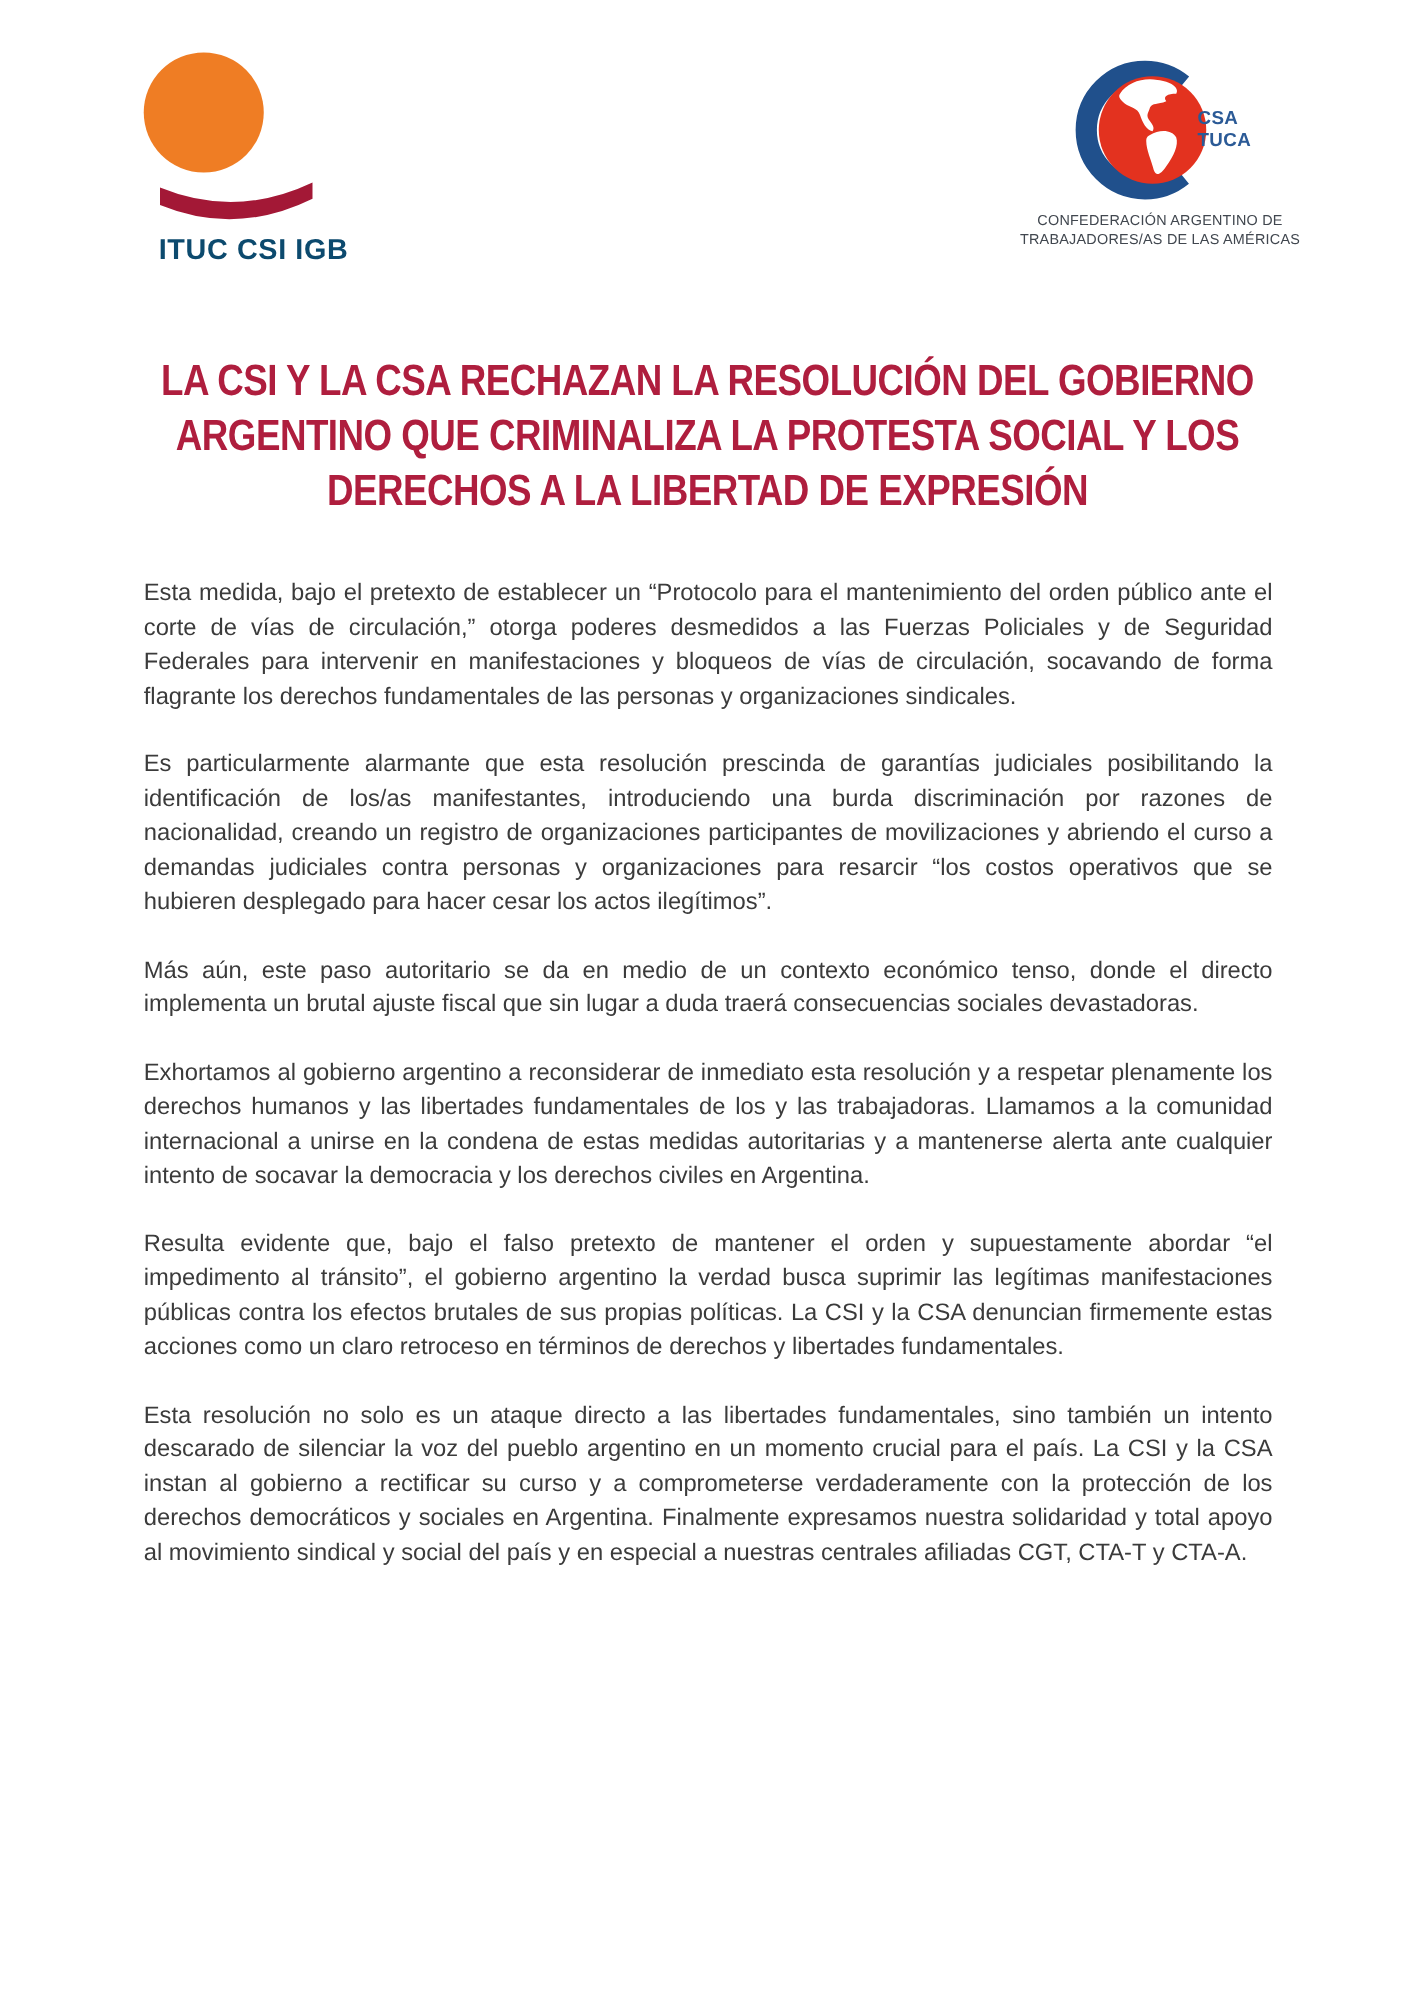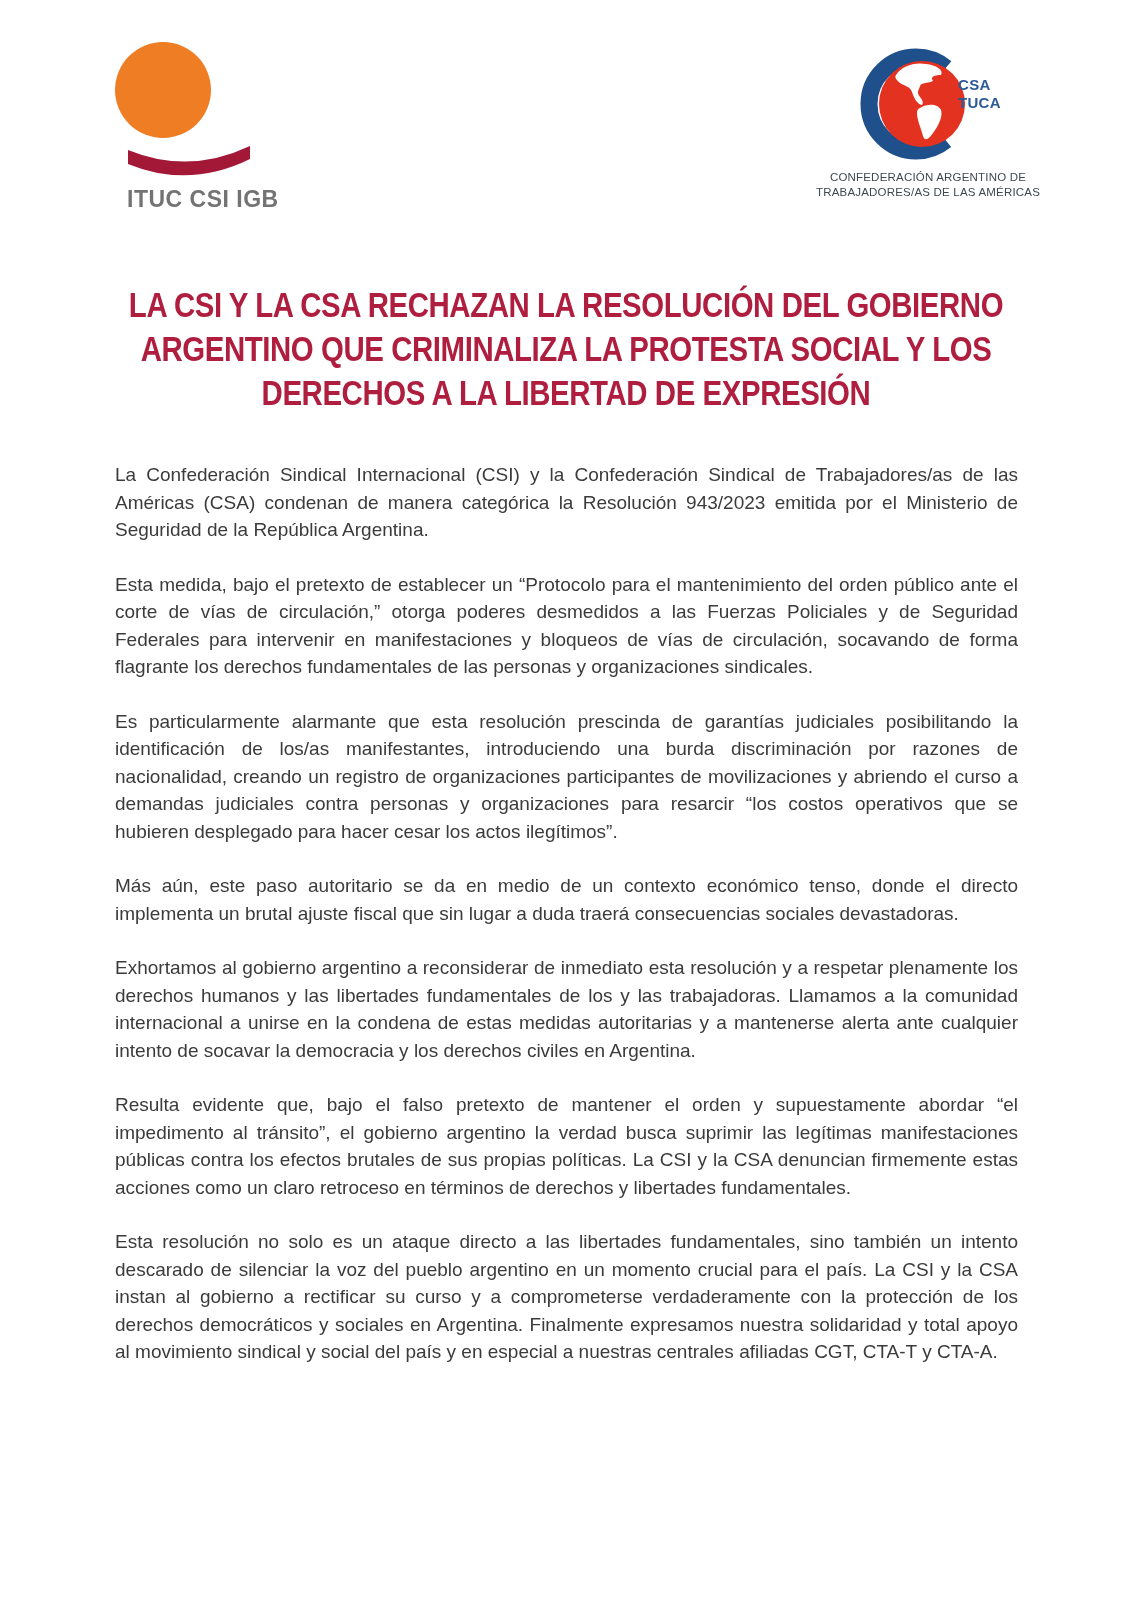--- a/index.html
+++ b/index.html
@@ -22,30 +22,30 @@
   }
   .ituc-logo{width:260px;}
   .ituc-circle{
     width:96px;height:96px;border-radius:50%;
     background:#EF7D24;margin-left:3px;
   }
   .ituc-swoosh{display:block;margin:7px 0 0 15px;}
   .ituc-label{
     margin:7px 0 0 15px;
     font-size:23px;font-weight:700;letter-spacing:0.5px;
-    color:#737373;
+    color:#0c4a6e;
   }
   .csa-logo{width:232px;text-align:center;}
   .csa-mark{
     position:relative;width:160px;height:124px;
     margin-left:44px;
   }
   .csa-mark svg{position:absolute;left:0;top:0;}
   .csa-acronym{
-    position:absolute;left:102px;top:34px;
+    position:absolute;left:102px;top:44px;
     text-align:left;color:#2B5A96;font-weight:700;
     font-size:15px;line-height:18px;letter-spacing:0.3px;
   }
   .csa-caption{
     margin-top:4px;
     font-size:11.5px;line-height:15px;letter-spacing:0.2px;
     color:#41474F;
     white-space:nowrap;
   }
   
@@ -115,21 +115,20 @@
 
   </div>
 
   <h1 class="title">
     <div class="title-line">LA CSI Y LA CSA RECHAZAN LA RESOLUCIÓN DEL GOBIERNO</div>
     <div class="title-line">ARGENTINO QUE CRIMINALIZA LA PROTESTA SOCIAL Y LOS</div>
     <div class="title-line">DERECHOS A LA LIBERTAD DE EXPRESIÓN</div>
   </h1>
 
   <div class="content">
-    <p>La Confederación Sindical Internacional (CSI) y la Confederación Sindical de Trabajadores/as de las Américas (CSA) condenan de manera categórica la Resolución 943/2023 emitida por el Ministerio de Seguridad de la República Argentina.</p>
     <p>Esta medida, bajo el pretexto de establecer un “Protocolo para el mantenimiento del orden público ante el corte de vías de circulación,” otorga poderes desmedidos a las Fuerzas Policiales y de Seguridad Federales para intervenir en manifestaciones y bloqueos de vías de circulación, socavando de forma flagrante los derechos fundamentales de las personas y organizaciones sindicales.</p>
     <p>Es particularmente alarmante que esta resolución prescinda de garantías judiciales posibilitando la identificación de los/as manifestantes, introduciendo una burda discriminación por razones de nacionalidad, creando un registro de organizaciones participantes de movilizaciones y abriendo el curso a demandas judiciales contra personas y organizaciones para resarcir “los costos operativos que se hubieren desplegado para hacer cesar los actos ilegítimos”.</p>
     <p>Más aún, este paso autoritario se da en medio de un contexto económico tenso, donde el directo implementa un brutal ajuste fiscal que sin lugar a duda traerá consecuencias sociales devastadoras.</p>
     <p>Exhortamos al gobierno argentino a reconsiderar de inmediato esta resolución y a respetar plenamente los derechos humanos y las libertades fundamentales de los y las trabajadoras. Llamamos a la comunidad internacional a unirse en la condena de estas medidas autoritarias y a mantenerse alerta ante cualquier intento de socavar la democracia y los derechos civiles en Argentina.</p>
     <p>Resulta evidente que, bajo el falso pretexto de mantener el orden y supuestamente abordar “el impedimento al tránsito”, el gobierno argentino la verdad busca suprimir las legítimas manifestaciones públicas contra los efectos brutales de sus propias políticas. La CSI y la CSA denuncian firmemente estas acciones como un claro retroceso en términos de derechos y libertades fundamentales.</p>
     <p>Esta resolución no solo es un ataque directo a las libertades fundamentales, sino también un intento descarado de silenciar la voz del pueblo argentino en un momento crucial para el país. La CSI y la CSA instan al gobierno a rectificar su curso y a comprometerse verdaderamente con la protección de los derechos democráticos y sociales en Argentina. Finalmente expresamos nuestra solidaridad y total apoyo al movimiento sindical y social del país y en especial a nuestras centrales afiliadas CGT, CTA-T y CTA-A.</p>
   </div>
 
 </div>
 

